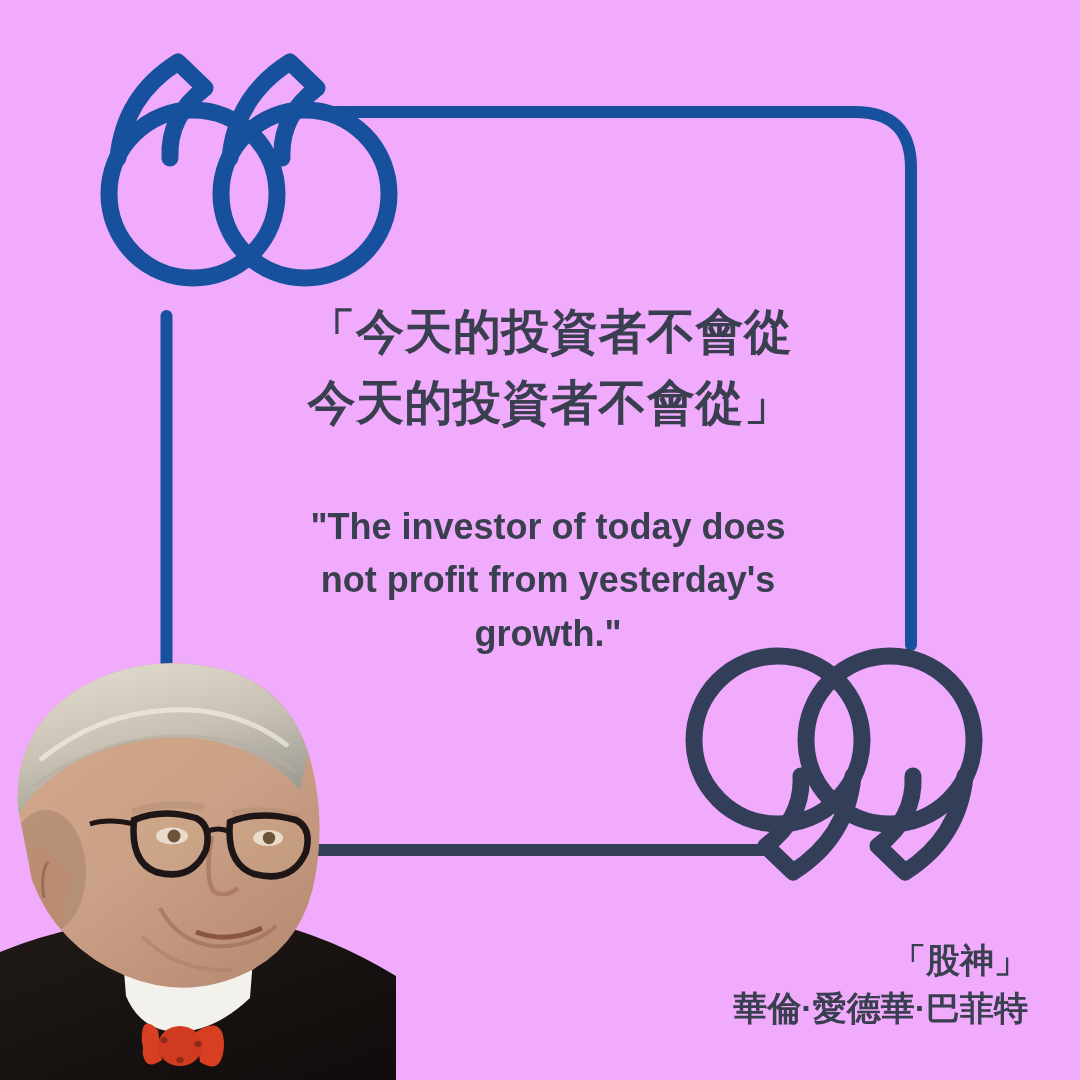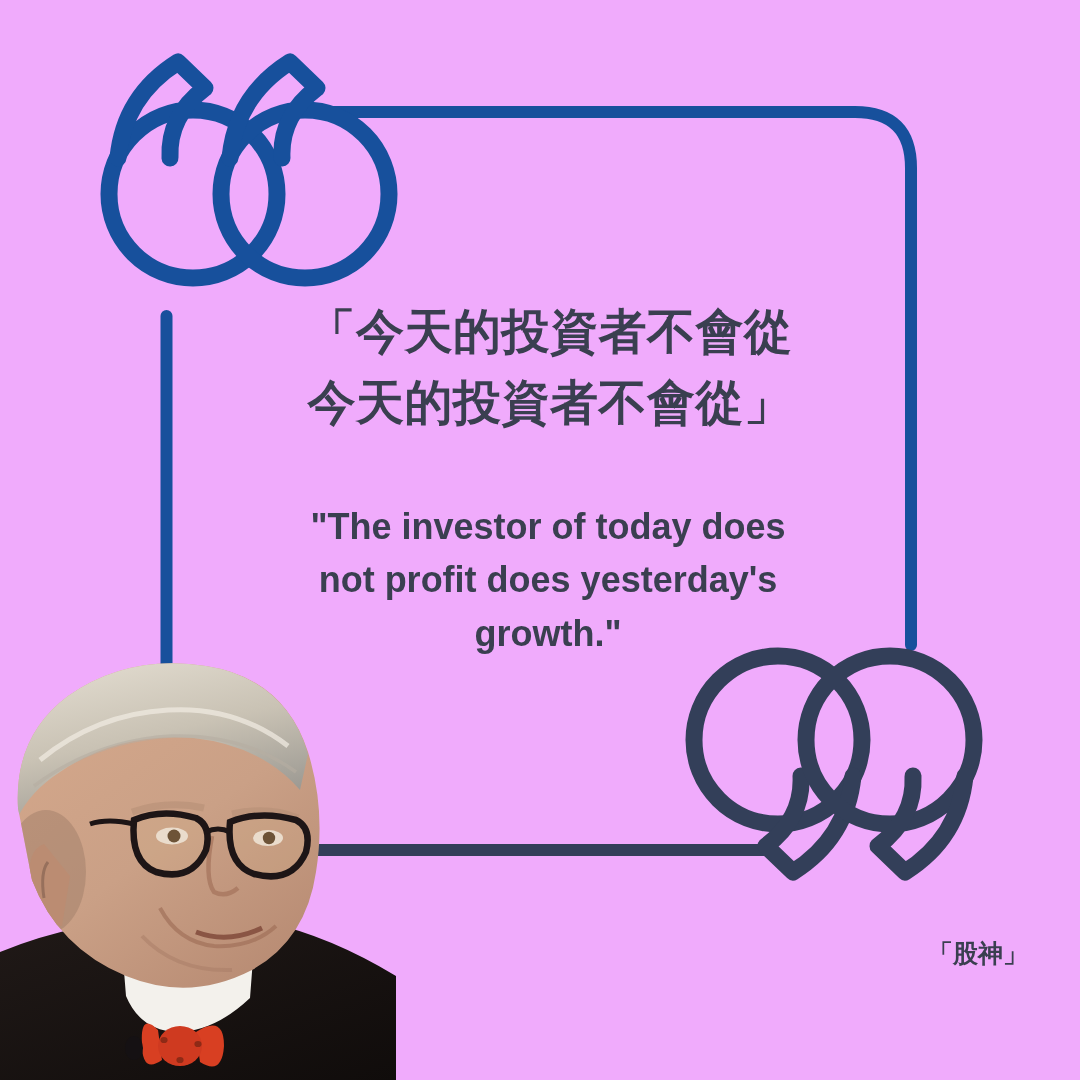--- a/index.html
+++ b/index.html
@@ -63,21 +63,21 @@
     line-height: 1.48;
   }
 
   .attribution {
     position: absolute;
     right: 52px;
     top: 936px;
     width: 520px;
     text-align: right;
     color: #3a3f50;
-    font-size: 25px;
+    font-size: 34px;
     font-weight: bold;
     line-height: 1.42;
   }
   .attribution .att-title { display: block; }
   .attribution .att-name  { display: block; }
 
   
   .portrait-wrap {
     position: absolute;
     left: 0;
@@ -216,23 +216,24 @@
 
   <div class="text-layer">
 
     <div class="quote-cn">
       <div>「今天的投資者不會從</div>
       <div>今天的投資者不會從」</div>
     </div>
 
     <div class="quote-en">
       <div>"The investor of today does</div>
-      <div>not profit does yesterday's</div>
+      <div>not profit from yesterday's</div>
       <div>growth."</div>
     </div>
 
     <div class="attribution">
       <span class="att-title">「股神」</span>
+      <span class="att-name">華倫·愛德華·巴菲特</span>
     </div>
 
   </div>
 
 </div>
 
 </body></html>

